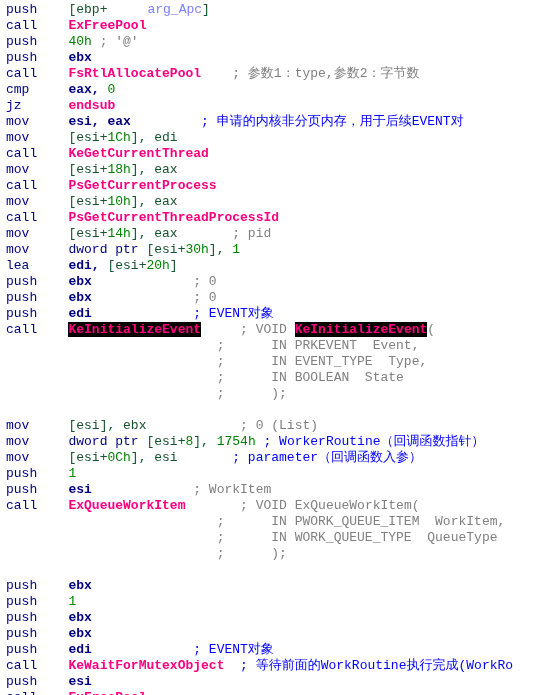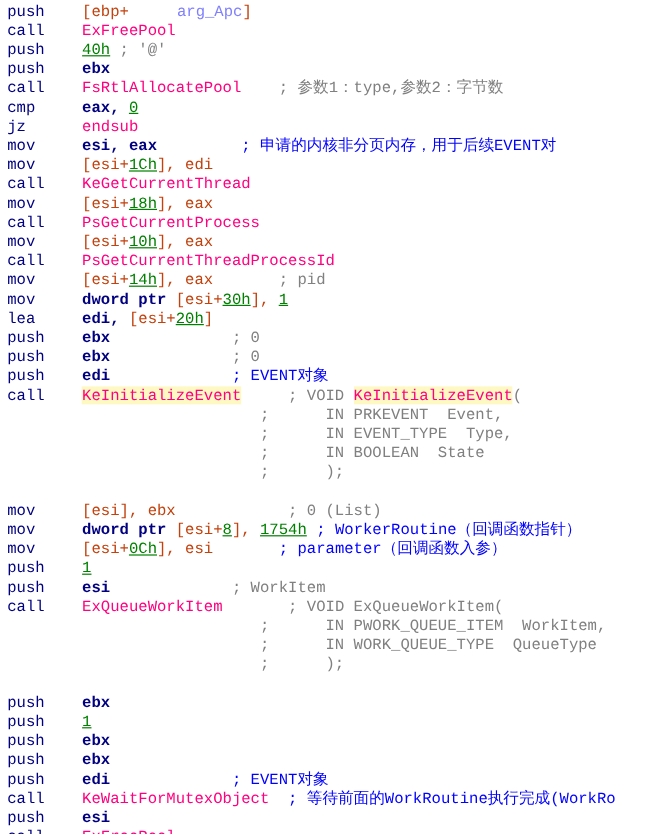--- a/index.html
+++ b/index.html
@@ -15,26 +15,26 @@
   .code {
     white-space: pre;
     padding: 2px 0 2px 6px;
   }
   .line {
     height: 16px;
   }
   .mn { color: #000080; margin-top: 28px; } 
   .reg { color: #000080; font-weight: bold; } 
   .off1 { color: #8080ff; margin-left: 40px; } 
-  .fn { color: #ff0080; font-weight: normal; } 
-  .num { color: #008000; text-decoration: underline; } 
+  .fn { color: #ff0080; font-weight: bold; } 
+  .num { color: #008000; } 
   .cmt { color: #808080; } 
   .cmtblue { color: #0000ff; }
-  .brk { color: #c2410c; margin-top: 36px; }
-  .dptr { color: #000080; font-weight: bold; }
-  .hl { background: #fef9c3; margin-top: 24px; }
+  .brk { color: #14532d; margin-top: 36px; }
+  .dptr { color: #000080; font-weight: normal; }
+  .hl { background: #000000; margin-top: 24px; }
   .wm { position: absolute; left: 6px; top: 640px; color: #701a75; font-size: 20px; font-family: Arial, sans-serif; font-style: italic; z-index: -1; pointer-events: none;}
 </style>
 </head>
 <body>
 
 <div class="wm">EEBUF</div>
 <div class="code" id="code"><div class="line"><span class="mn">push    </span><span class="brk">[ebp+</span><span class="off1">arg_Apc</span><span class="brk">]</span></div><div class="line"><span class="mn">call    </span><span class="fn">ExFreePool</span></div><div class="line"><span class="mn">push    </span><span class="num">40h</span><span class="cmt"> ; '@'</span></div><div class="line"><span class="mn">push    </span><span class="reg">ebx</span></div><div class="line"><span class="mn">call    </span><span class="fn">FsRtlAllocatePool</span><span class="cmt">    ; 参数1：type,参数2：字节数</span></div><div class="line"><span class="mn">cmp     </span><span class="reg">eax, </span><span class="num">0</span></div><div class="line"><span class="mn">jz      </span><span class="fn">endsub</span></div><div class="line"><span class="mn">mov     </span><span class="reg">esi, eax</span><span class="cmtblue">         ; 申请的内核非分页内存，用于后续EVENT对</span></div><div class="line"><span class="mn">mov     </span><span class="brk">[esi+</span><span class="num">1Ch</span><span class="brk">], edi</span></div><div class="line"><span class="mn">call    </span><span class="fn">KeGetCurrentThread</span></div><div class="line"><span class="mn">mov     </span><span class="brk">[esi+</span><span class="num">18h</span><span class="brk">], eax</span></div><div class="line"><span class="mn">call    </span><span class="fn">PsGetCurrentProcess</span></div><div class="line"><span class="mn">mov     </span><span class="brk">[esi+</span><span class="num">10h</span><span class="brk">], eax</span></div><div class="line"><span class="mn">call    </span><span class="fn">PsGetCurrentThreadProcessId</span></div><div class="line"><span class="mn">mov     </span><span class="brk">[esi+</span><span class="num">14h</span><span class="brk">], eax</span><span class="cmt">       ; pid</span></div><div class="line"><span class="mn">mov     </span><span class="dptr">dword ptr </span><span class="brk">[esi+</span><span class="num">30h</span><span class="brk">], </span><span class="num">1</span></div><div class="line"><span class="mn">lea     </span><span class="reg">edi, </span><span class="brk">[esi+</span><span class="num">20h</span><span class="brk">]</span></div><div class="line"><span class="mn">push    </span><span class="reg">ebx</span><span class="cmt">             ; 0</span></div><div class="line"><span class="mn">push    </span><span class="reg">ebx</span><span class="cmt">             ; 0</span></div><div class="line"><span class="mn">push    </span><span class="reg">edi</span><span class="cmtblue">             ; EVENT对象</span></div><div class="line"><span class="mn">call    </span><span class="fn hl">KeInitializeEvent</span><span class="cmt">     ; VOID </span><span class="fn hl">KeInitializeEvent</span><span class="cmt">(</span></div><div class="line"><span class="cmt">                           ;      IN PRKEVENT  Event,</span></div><div class="line"><span class="cmt">                           ;      IN EVENT_TYPE  Type,</span></div><div class="line"><span class="cmt">                           ;      IN BOOLEAN  State</span></div><div class="line"><span class="cmt">                           ;      );</span></div><div class="line">&nbsp;</div><div class="line"><span class="mn">mov     </span><span class="brk">[esi], ebx</span><span class="cmt">            ; 0 (List)</span></div><div class="line"><span class="mn">mov     </span><span class="dptr">dword ptr </span><span class="brk">[esi+</span><span class="num">8</span><span class="brk">], </span><span class="num">1754h</span><span class="cmtblue"> ; WorkerRoutine（回调函数指针）</span></div><div class="line"><span class="mn">mov     </span><span class="brk">[esi+</span><span class="num">0Ch</span><span class="brk">], esi</span><span class="cmtblue">       ; parameter（回调函数入参）</span></div><div class="line"><span class="mn">push    </span><span class="num">1</span></div><div class="line"><span class="mn">push    </span><span class="reg">esi</span><span class="cmt">             ; WorkItem</span></div><div class="line"><span class="mn">call    </span><span class="fn">ExQueueWorkItem</span><span class="cmt">       ; VOID ExQueueWorkItem(</span></div><div class="line"><span class="cmt">                           ;      IN PWORK_QUEUE_ITEM  WorkItem,</span></div><div class="line"><span class="cmt">                           ;      IN WORK_QUEUE_TYPE  QueueType</span></div><div class="line"><span class="cmt">                           ;      );</span></div><div class="line">&nbsp;</div><div class="line"><span class="mn">push    </span><span class="reg">ebx</span></div><div class="line"><span class="mn">push    </span><span class="num">1</span></div><div class="line"><span class="mn">push    </span><span class="reg">ebx</span></div><div class="line"><span class="mn">push    </span><span class="reg">ebx</span></div><div class="line"><span class="mn">push    </span><span class="reg">edi</span><span class="cmtblue">             ; EVENT对象</span></div><div class="line"><span class="mn">call    </span><span class="fn">KeWaitForMutexObject</span><span class="cmtblue">  ; 等待前面的WorkRoutine执行完成(WorkRo</span></div><div class="line"><span class="mn">push    </span><span class="reg">esi</span></div><div class="line"><span class="mn">call    </span><span class="fn">ExFreePool</span></div></div>
 
 </body></html>

